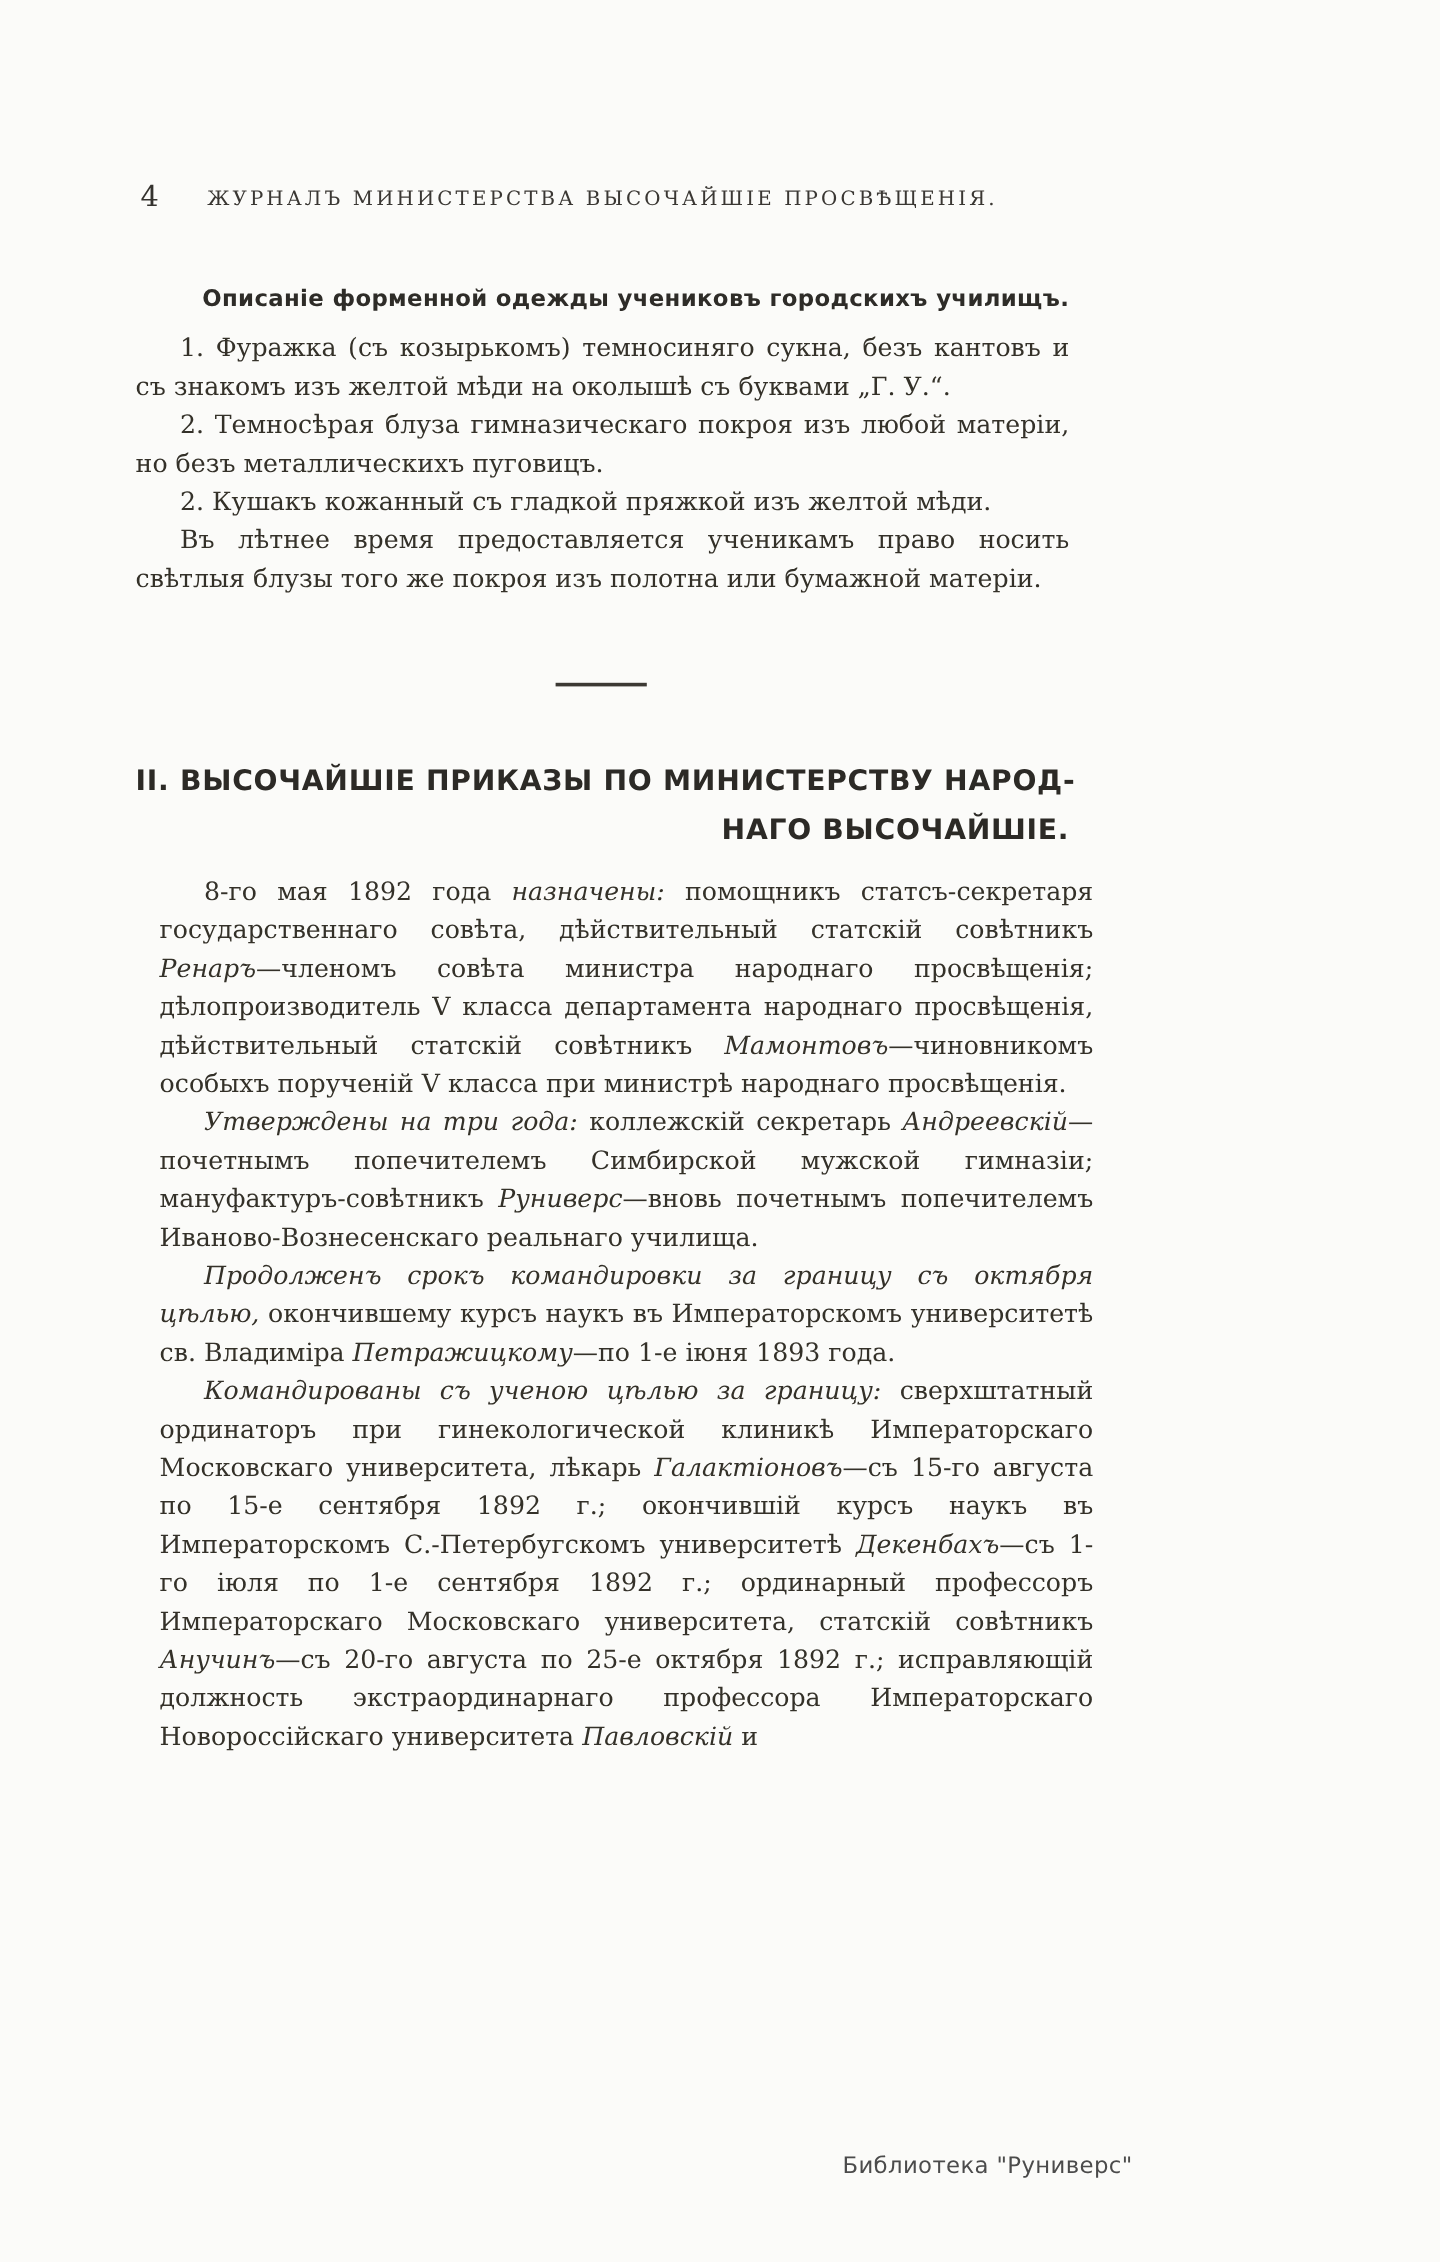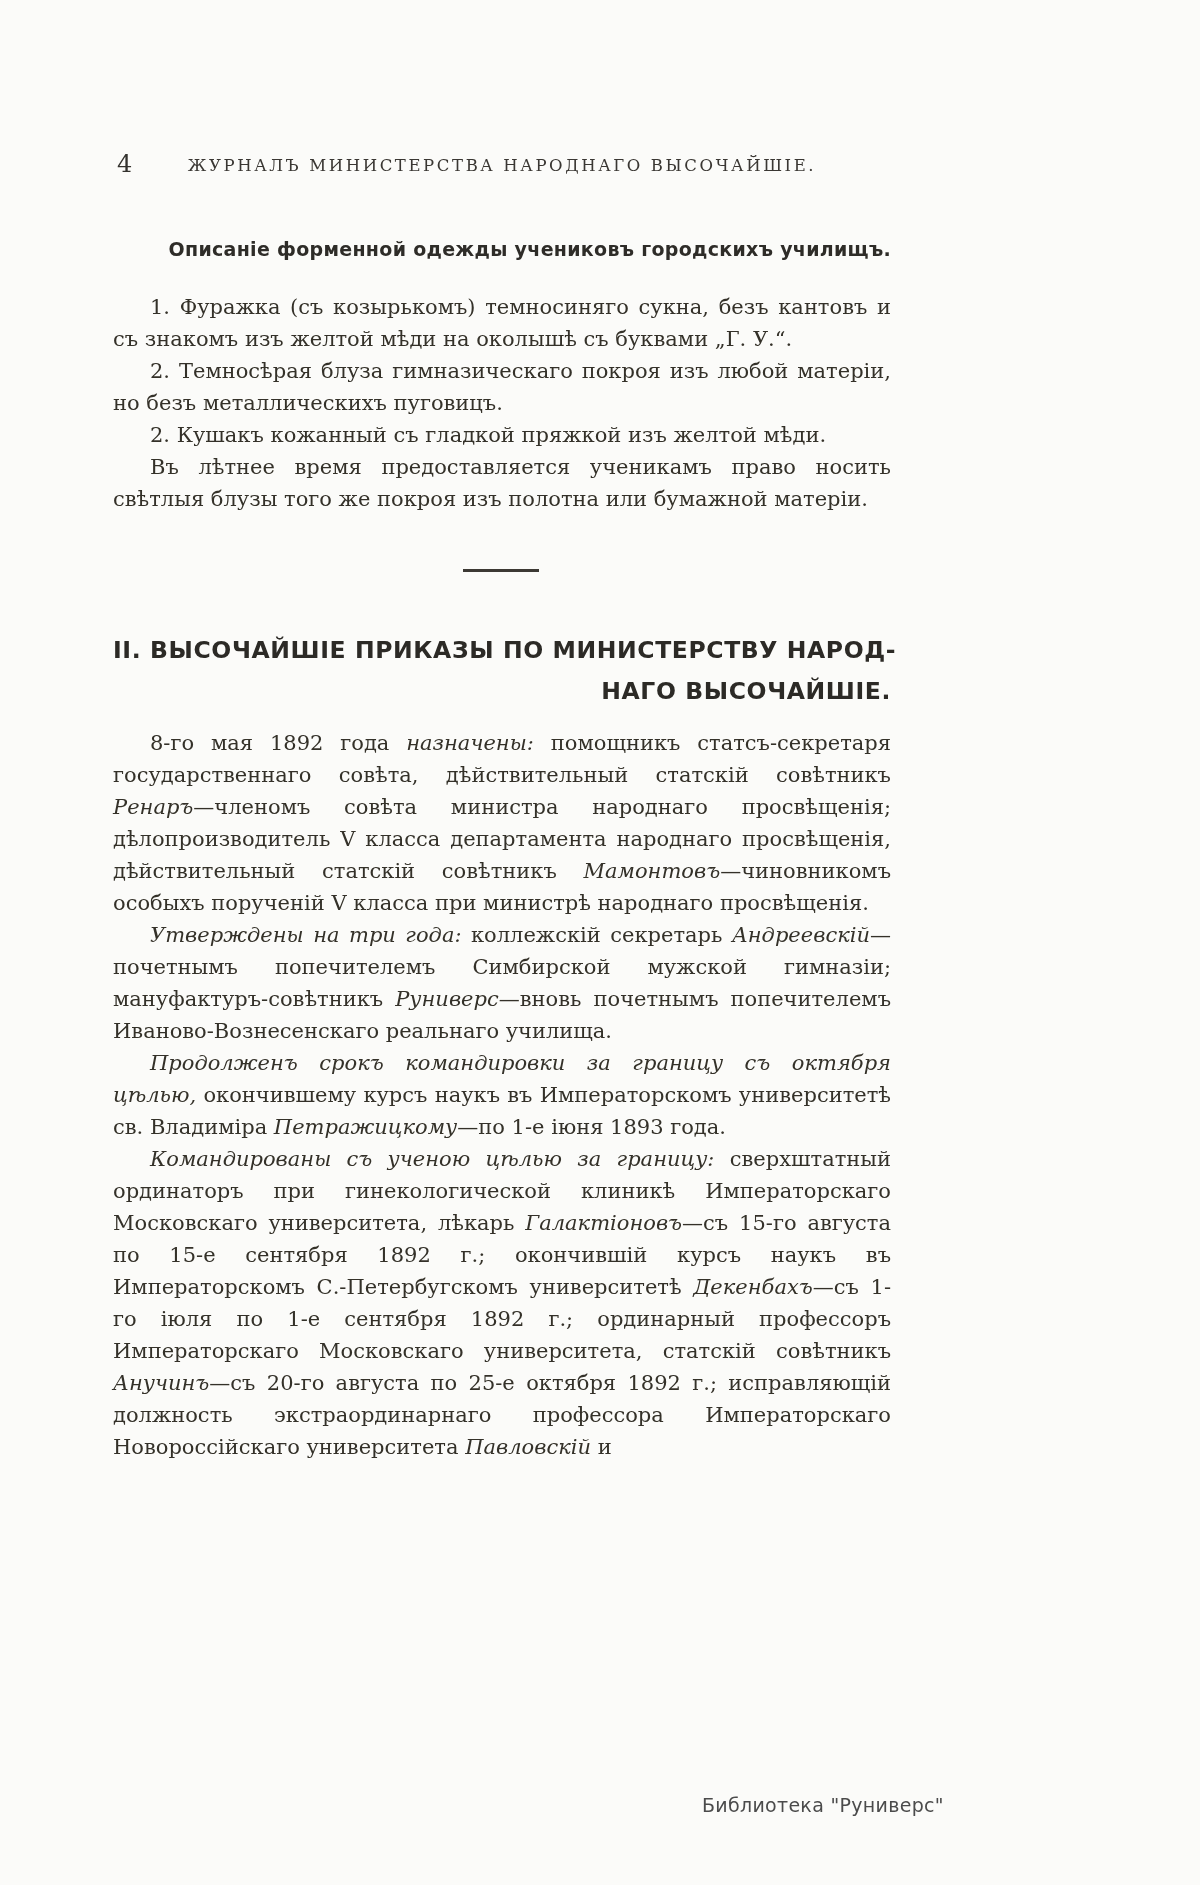--- a/index.html
+++ b/index.html
@@ -35,51 +35,51 @@
     font-family: "DejaVu Sans", "Liberation Sans", sans-serif;
     font-weight: bold; font-size: 19px; letter-spacing: 0.3px;
     color: #2e2c28; white-space: nowrap;
   }
   .body-block {
     position: absolute; left: 113px; width: 778px;
     font-size: 21px; line-height: 32px;
     text-align: justify; color: #343129;
   }
   .body-block p { margin: 0; text-indent: 37px; }
-  .uniform-body { top: 291px; }
+  .uniform-body { top: 274px; }
   .divider {
     position: absolute; top: 569px; left: 463px;
     width: 76px; height: 0;
     border-top: 3px solid #3c3934;
   }
   .orders-heading {
     position: absolute; top: 630px; left: 113px; width: 778px;
     margin: 0; text-align: right;
     font-family: "DejaVu Sans", "Liberation Sans", sans-serif;
     font-weight: bold; font-size: 23.5px; letter-spacing: 0.6px;
     line-height: 41px; color: #2c2a26;
   }
   .orders-heading .hl { display: block; white-space: nowrap; }
-  .orders-body { top: 727px; }
+  .orders-body { top: 727px; margin-left: 20px; }
   .it { font-style: italic; }
   .watermark {
     position: absolute; top: 1794px; left: 702px;
     font-family: "DejaVu Sans", "Liberation Sans", sans-serif;
     font-size: 19px; letter-spacing: 0.3px;
     color: #4b4b4b;
   }
 </style>
 </head>
 <body>
 
 <div class="scan-page">
 
   <header class="running-head">
     <span class="page-num">4</span>
-    <span class="journal-title">ЖУРНАЛЪ МИНИСТЕРСТВА НАРОДНАГО ВЫСОЧАЙШІЕ.</span>
+    <span class="journal-title">ЖУРНАЛЪ МИНИСТЕРСТВА ВЫСОЧАЙШІЕ ПРОСВѢЩЕНІЯ.</span>
   </header>
 
   <h2 class="uniform-heading">Описаніе форменной одежды учениковъ городскихъ училищъ.</h2>
 
   <div class="body-block uniform-body">
     <p>1. Фуражка (съ козырькомъ) темносиняго сукна, безъ кантовъ и съ знакомъ изъ желтой мѣди на околышѣ съ буквами „Г. У.“.</p>
     <p>2. Темносѣрая блуза гимназическаго покроя изъ любой матеріи, но безъ металлическихъ пуговицъ.</p>
     <p>2. Кушакъ кожанный съ гладкой пряжкой изъ желтой мѣди.</p>
     <p>Въ лѣтнее время предоставляется ученикамъ право носить свѣтлыя блузы того же покроя изъ полотна или бумажной матеріи.</p>
   </div>

